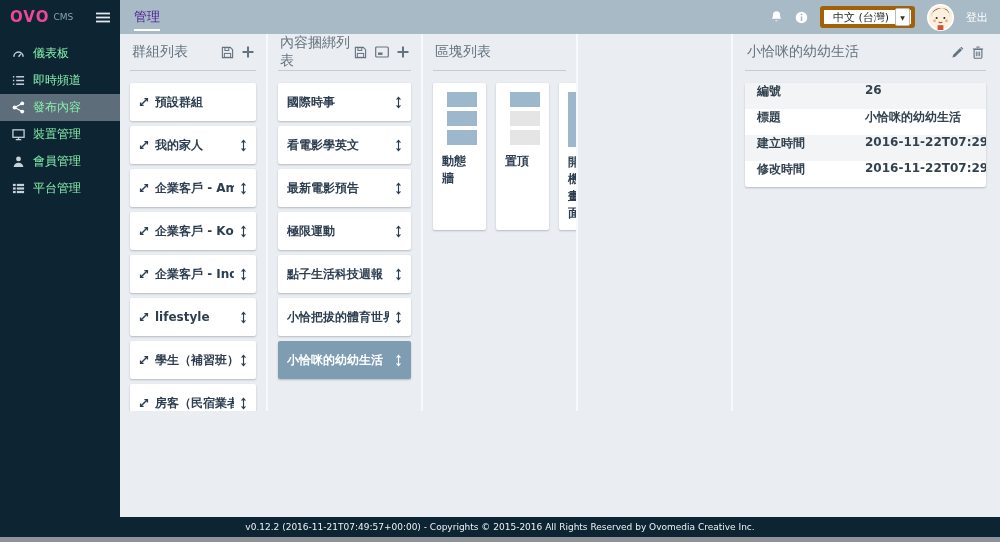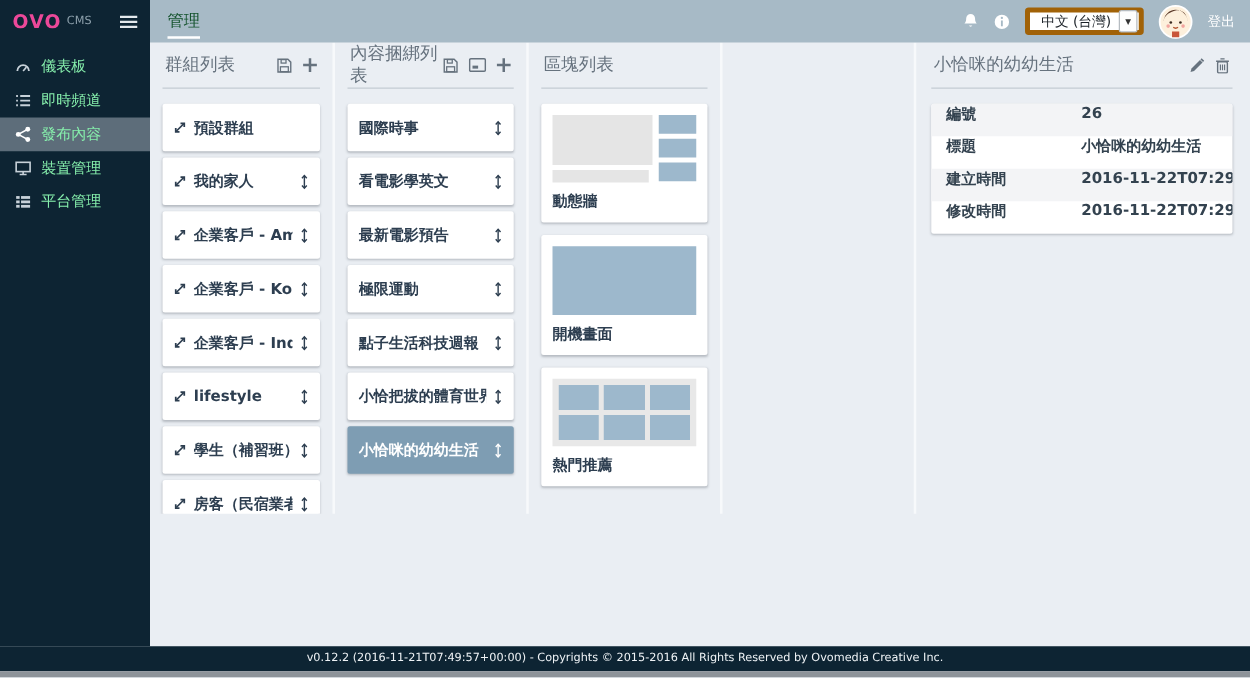--- a/index.html
+++ b/index.html
@@ -18,21 +18,21 @@
   .brand-suffix { color:#8da0ac; font-size:9px; margin-left:4px; flex:1; }
   .burger { color:#e3e9ed; cursor:pointer; }
   .menu { margin-top:6px; }
   .menu-item { height:27px; display:flex; align-items:center; gap:8px; padding-left:12px; color:#86efac; font-size:12px; cursor:pointer; }
   .menu-item svg { flex:none; color:#c7d1d9; }
   .menu-item.active { background:#5d6d7a; }
   .menu-item.active svg { color:#fff; }
 
   
   .topbar { position:absolute; left:120px; top:0; width:880px; height:34px; background:#a7bac6; display:flex; align-items:center; z-index:2; }
-  .tab { height:100%; margin-left:14px; display:flex; align-items:center; position:relative; color:#14532d; font-size:13px; cursor:pointer; }
+  .tab { height:100%; margin-left:14px; display:flex; align-items:center; position:relative; color:#4c1d95; font-size:13px; cursor:pointer; }
   .tab::after { content:""; position:absolute; bottom:3px; left:0; width:100%; height:2px; background:#fff; }
   .top-right { margin-left:auto; display:flex; align-items:center; gap:12px; padding-right:12px; }
   .tb-icon { color:#fff; cursor:pointer; }
   .lang-select { background:#fff; border:4px solid #a16207; border-radius:3px; height:22px; display:flex; align-items:center; font-size:11px; color:#1c2228; cursor:pointer; min-width:84px; }
   .lang-select .txt { padding:0 6px 0 9px; flex:1; white-space:nowrap; }
   .lang-select .dd { width:15px; height:18px; margin-right:1px; border:1px solid #b6bcc1; background:#fdfdfd; border-radius:2px; display:flex; align-items:center; justify-content:center; font-size:6px; color:#333; }
   .avatar { width:27px; height:27px; border-radius:50%; background:#fff; padding:1px; cursor:pointer; flex:none; }
   .avatar svg { width:25px; height:25px; }
   .logout { color:#fff; font-size:11px; cursor:pointer; white-space:nowrap; }
 
@@ -53,21 +53,21 @@
   .cards { display:flex; flex-direction:column; gap:5px; margin-top:12px; }
   .card { background:#fff; border-radius:2px; box-shadow:0 1px 2px rgba(45,55,65,.28); height:38px; flex:none;
           display:flex; align-items:center; gap:6px; padding:0 9px; font-size:12px; font-weight:600; color:#2d3e50; cursor:pointer; }
   .card .sort-ic { margin-left:auto; cursor:grab; color:#2d3e50; }
   .card .exp-ic { color:#2d3e50; }
   .card-label { white-space:nowrap; overflow:hidden; }
   .card.active { background:#7e9db3; color:#fff; }
   .card.active .sort-ic, .card.active .exp-ic { color:#fff; }
 
   
-  .bcards { display:flex; flex-direction:column; gap:10px; margin-top:12px; }
+  .bcards { display:flex; flex-direction:row; gap:10px; margin-top:12px; }
   .bcard { background:#fff; border-radius:2px; box-shadow:0 1px 2px rgba(45,55,65,.28); padding:9px 9px 8px; cursor:pointer; }
   .bcard-label { margin-top:7px; font-size:12px; font-weight:600; color:#2d3e50; }
   .thumb-split { display:flex; gap:5px; }
   .t-left { flex:1; }
   .t-big { height:40px; background:#e5e5e5; }
   .t-bar { height:10px; margin-top:4px; background:#e5e5e5; width:96%; }
   .t-right { width:30px; display:flex; flex-direction:column; gap:4px; }
   .t-sq { height:15px; background:#e5e5e5; }
   .t-sq.blue { background:#9db8cc; }
   .t-full { height:55px; background:#9db8cc; }
@@ -137,20 +137,27 @@
         </svg>
       <span>發布內容</span>
     </div>
     <div class="menu-item">
       <svg width="13" height="13" viewBox="0 0 14 14">
           <rect x="1" y="2" width="12" height="8" fill="none" stroke="currentColor" stroke-width="1.4"></rect>
           <line x1="7" y1="10" x2="7" y2="12" stroke="currentColor" stroke-width="1.4"></line>
           <line x1="4" y1="12.5" x2="10" y2="12.5" stroke="currentColor" stroke-width="1.4"></line>
         </svg>
       <span>裝置管理</span>
+    </div>
+    <div class="menu-item">
+      <svg width="13" height="13" viewBox="0 0 14 14">
+          <circle cx="7" cy="4.2" r="2.6" fill="currentColor"></circle>
+          <path d="M1.8 13a5.2 4.6 0 0 1 10.4 0z" fill="currentColor"></path>
+        </svg>
+      <span>會員管理</span>
     </div>
     <div class="menu-item">
       <svg width="13" height="13" viewBox="0 0 14 14">
           <g fill="currentColor">
             <rect x="1" y="2" width="3" height="2.4"></rect>
             <rect x="5.2" y="2" width="7.8" height="2.4"></rect>
             <rect x="1" y="5.8" width="3" height="2.4"></rect>
             <rect x="5.2" y="5.8" width="7.8" height="2.4"></rect>
             <rect x="1" y="9.6" width="3" height="2.4"></rect>
             <rect x="5.2" y="9.6" width="7.8" height="2.4"></rect>
@@ -576,20 +583,34 @@
             </div>
           <div class="t-right">
               <div class="t-sq blue"></div>
               <div class="t-sq blue"></div>
               <div class="t-sq blue"></div>
             </div>
         </div>
         <div class="bcard-label">動態牆</div>
       </div>
       <div class="bcard">
+        <div class="thumb-split">
+          <div class="t-left">
+              <div class="t-big"></div>
+              <div class="t-bar"></div>
+            </div>
+          <div class="t-right">
+              <div class="t-sq blue"></div>
+              <div class="t-sq"></div>
+              <div class="t-sq"></div>
+            </div>
+        </div>
+        <div class="bcard-label">置頂</div>
+      </div>
+      <div class="bcard">
         <div class="t-full"></div>
         <div class="bcard-label">開機畫面</div>
       </div>
       <div class="bcard">
         <div class="t-grid">
           <div></div>
             <div></div>
             <div></div>
             <div></div>
             <div></div>

